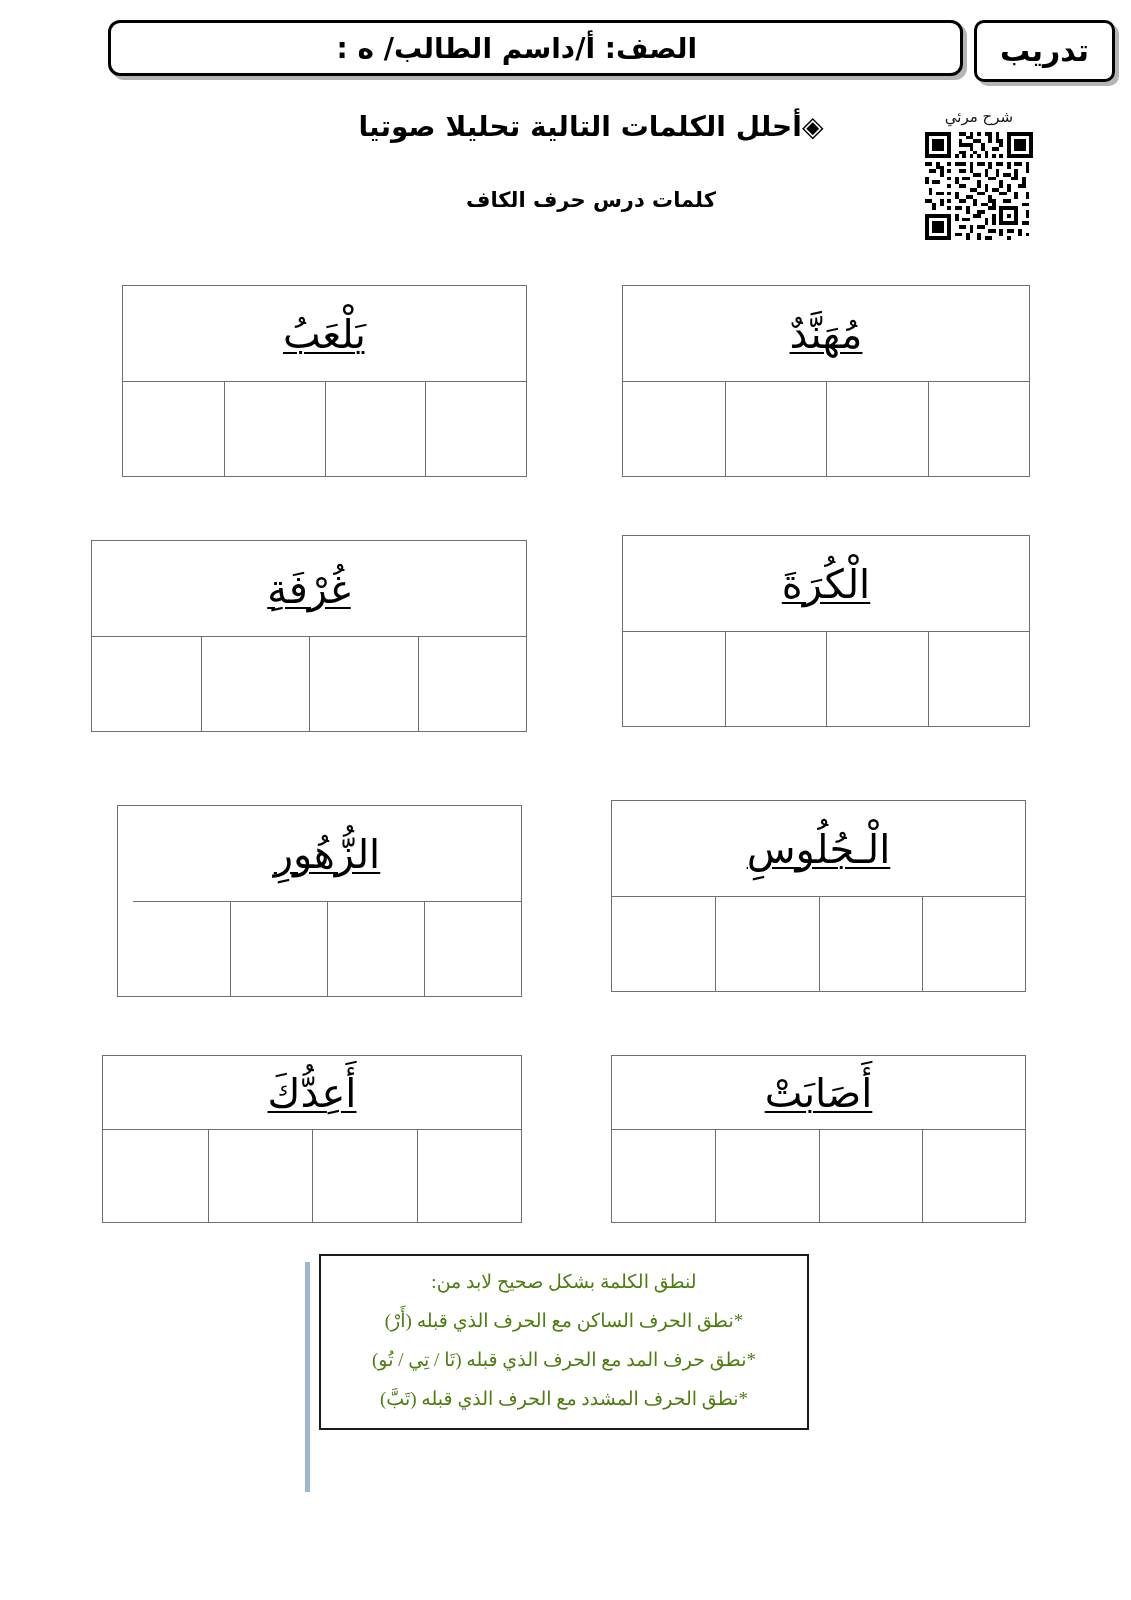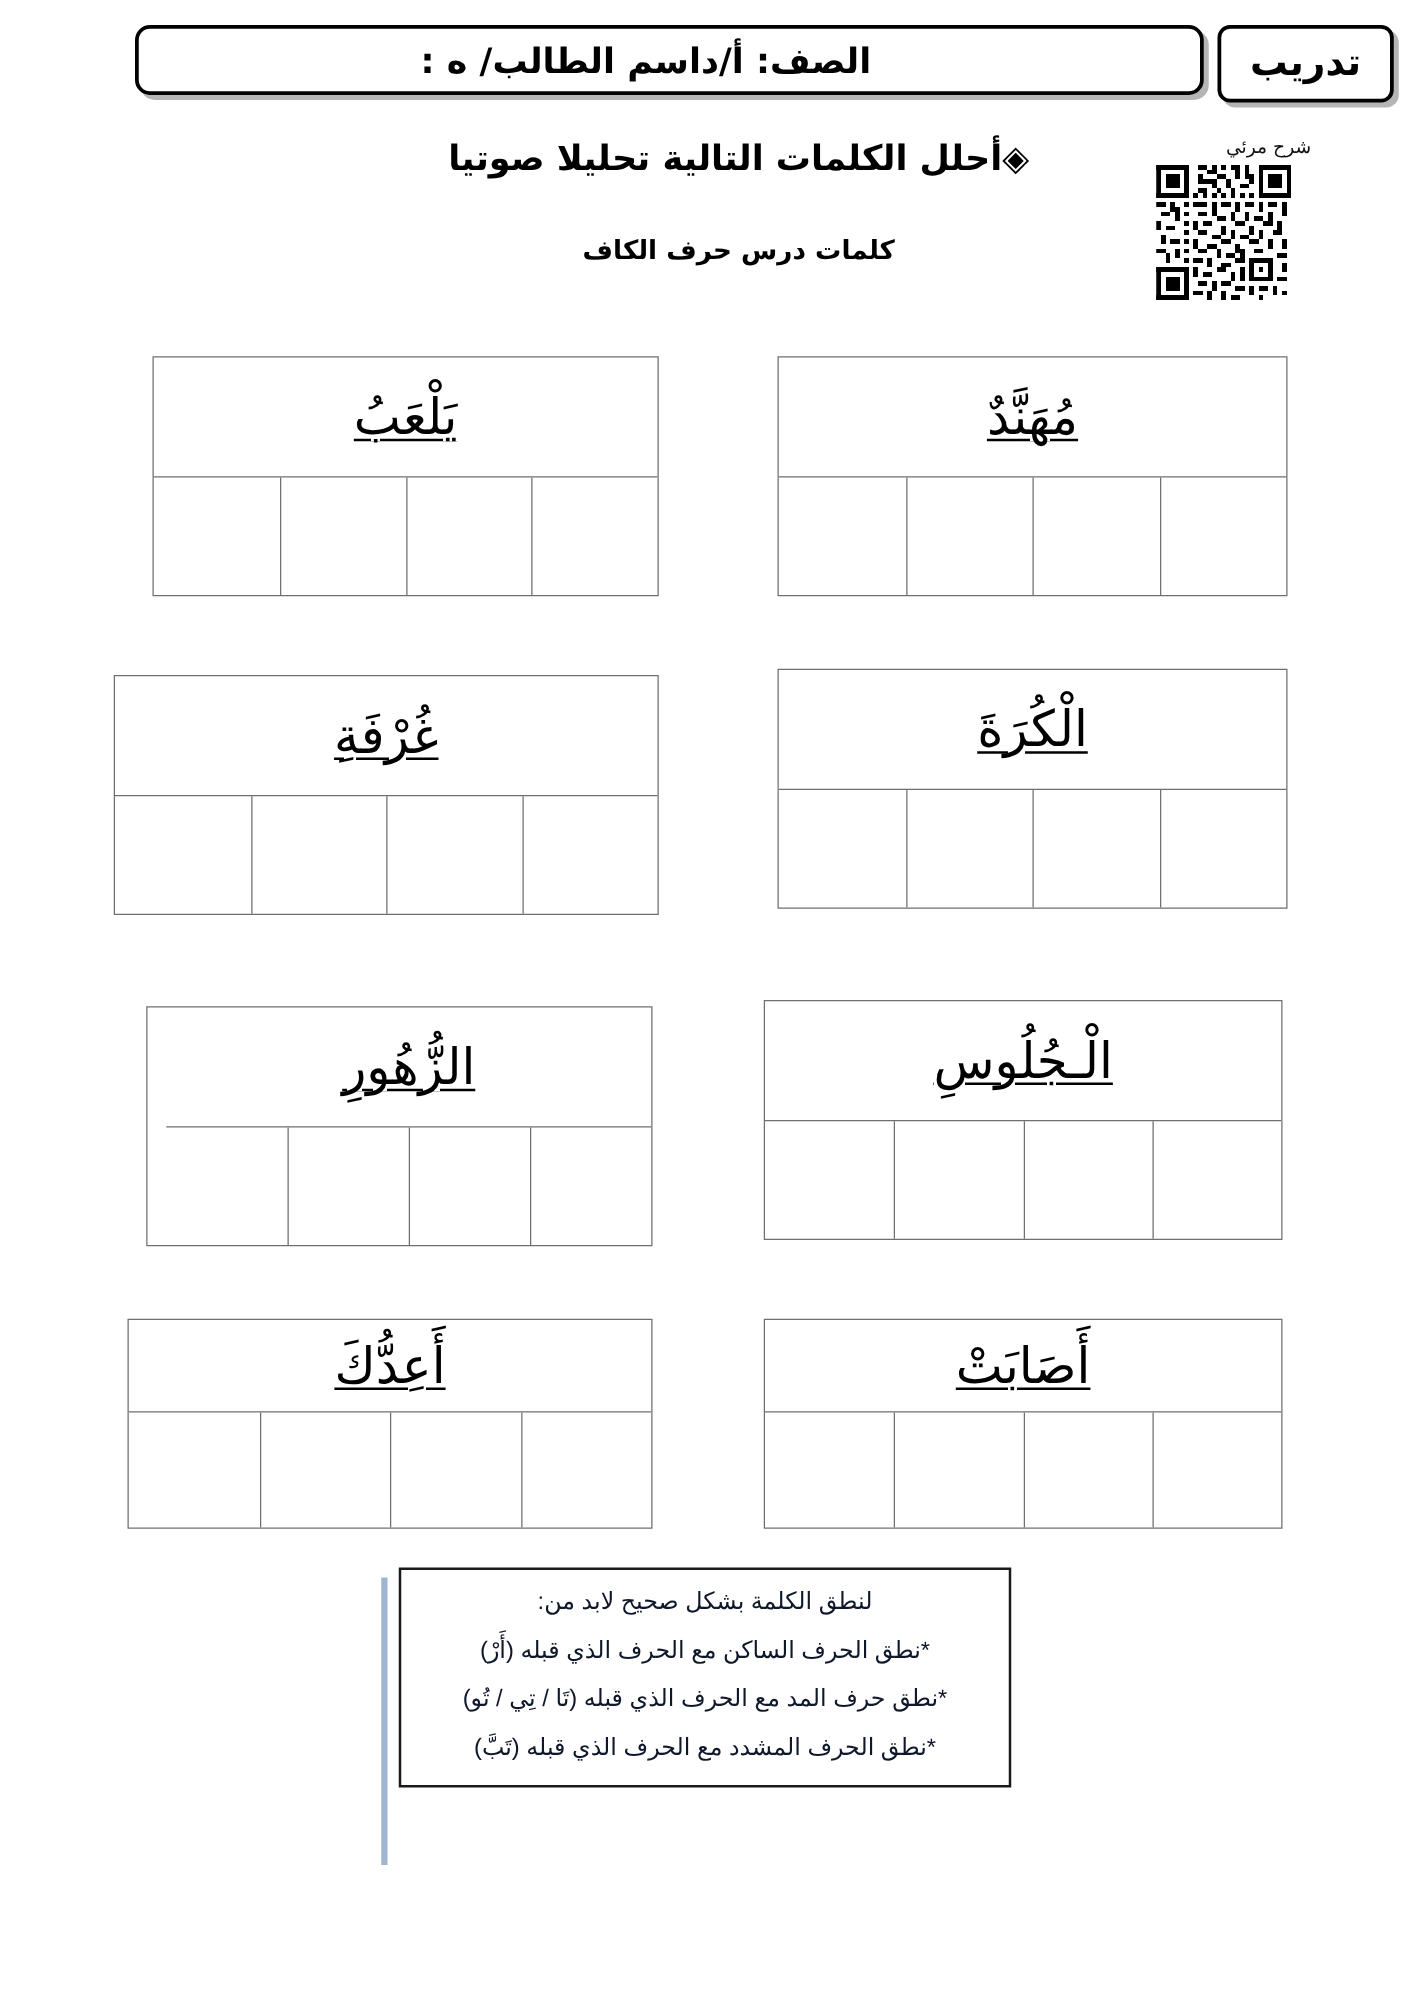--- a/index.html
+++ b/index.html
@@ -75,21 +75,21 @@
     white-space: nowrap;
     margin-right: 245px;
   }
 
   
   .qr-block {
     position: absolute;
     top: 108px;
     right: 82px;
     width: 140px;
-    text-align: right;
+    text-align: center;
   }
   .qr-caption {
     font-family: "DejaVu Sans", sans-serif;
     font-size: 15px;
     font-weight: normal;
     margin-bottom: 6px;
     color: #111;
   }
   .qr-img {
     width: 108px;
@@ -183,26 +183,26 @@
   }
   .note-accent {
     position: absolute;
     top: 8px;
     left: -14px;
     width: 5px;
     height: 230px;
     background: #9fb6d2;
   }
   .note-line {
-    font-family: Liberation Sans, sans-serif;
+    font-family: Liberation Serif, serif;
     font-size: 19px;
     line-height: 1.0;
     margin: 0 0 20px 0;
     white-space: nowrap;
-    color: #0f172a;
+    color: #4d7c0f;
   }
   .note-line:last-child { margin-bottom: 2px; }
 </style>
 </head>
 <body>
 
 <div class="header-row">
 
   <div class="tadreeb-box">
     <span class="lbl">تدريب</span>

